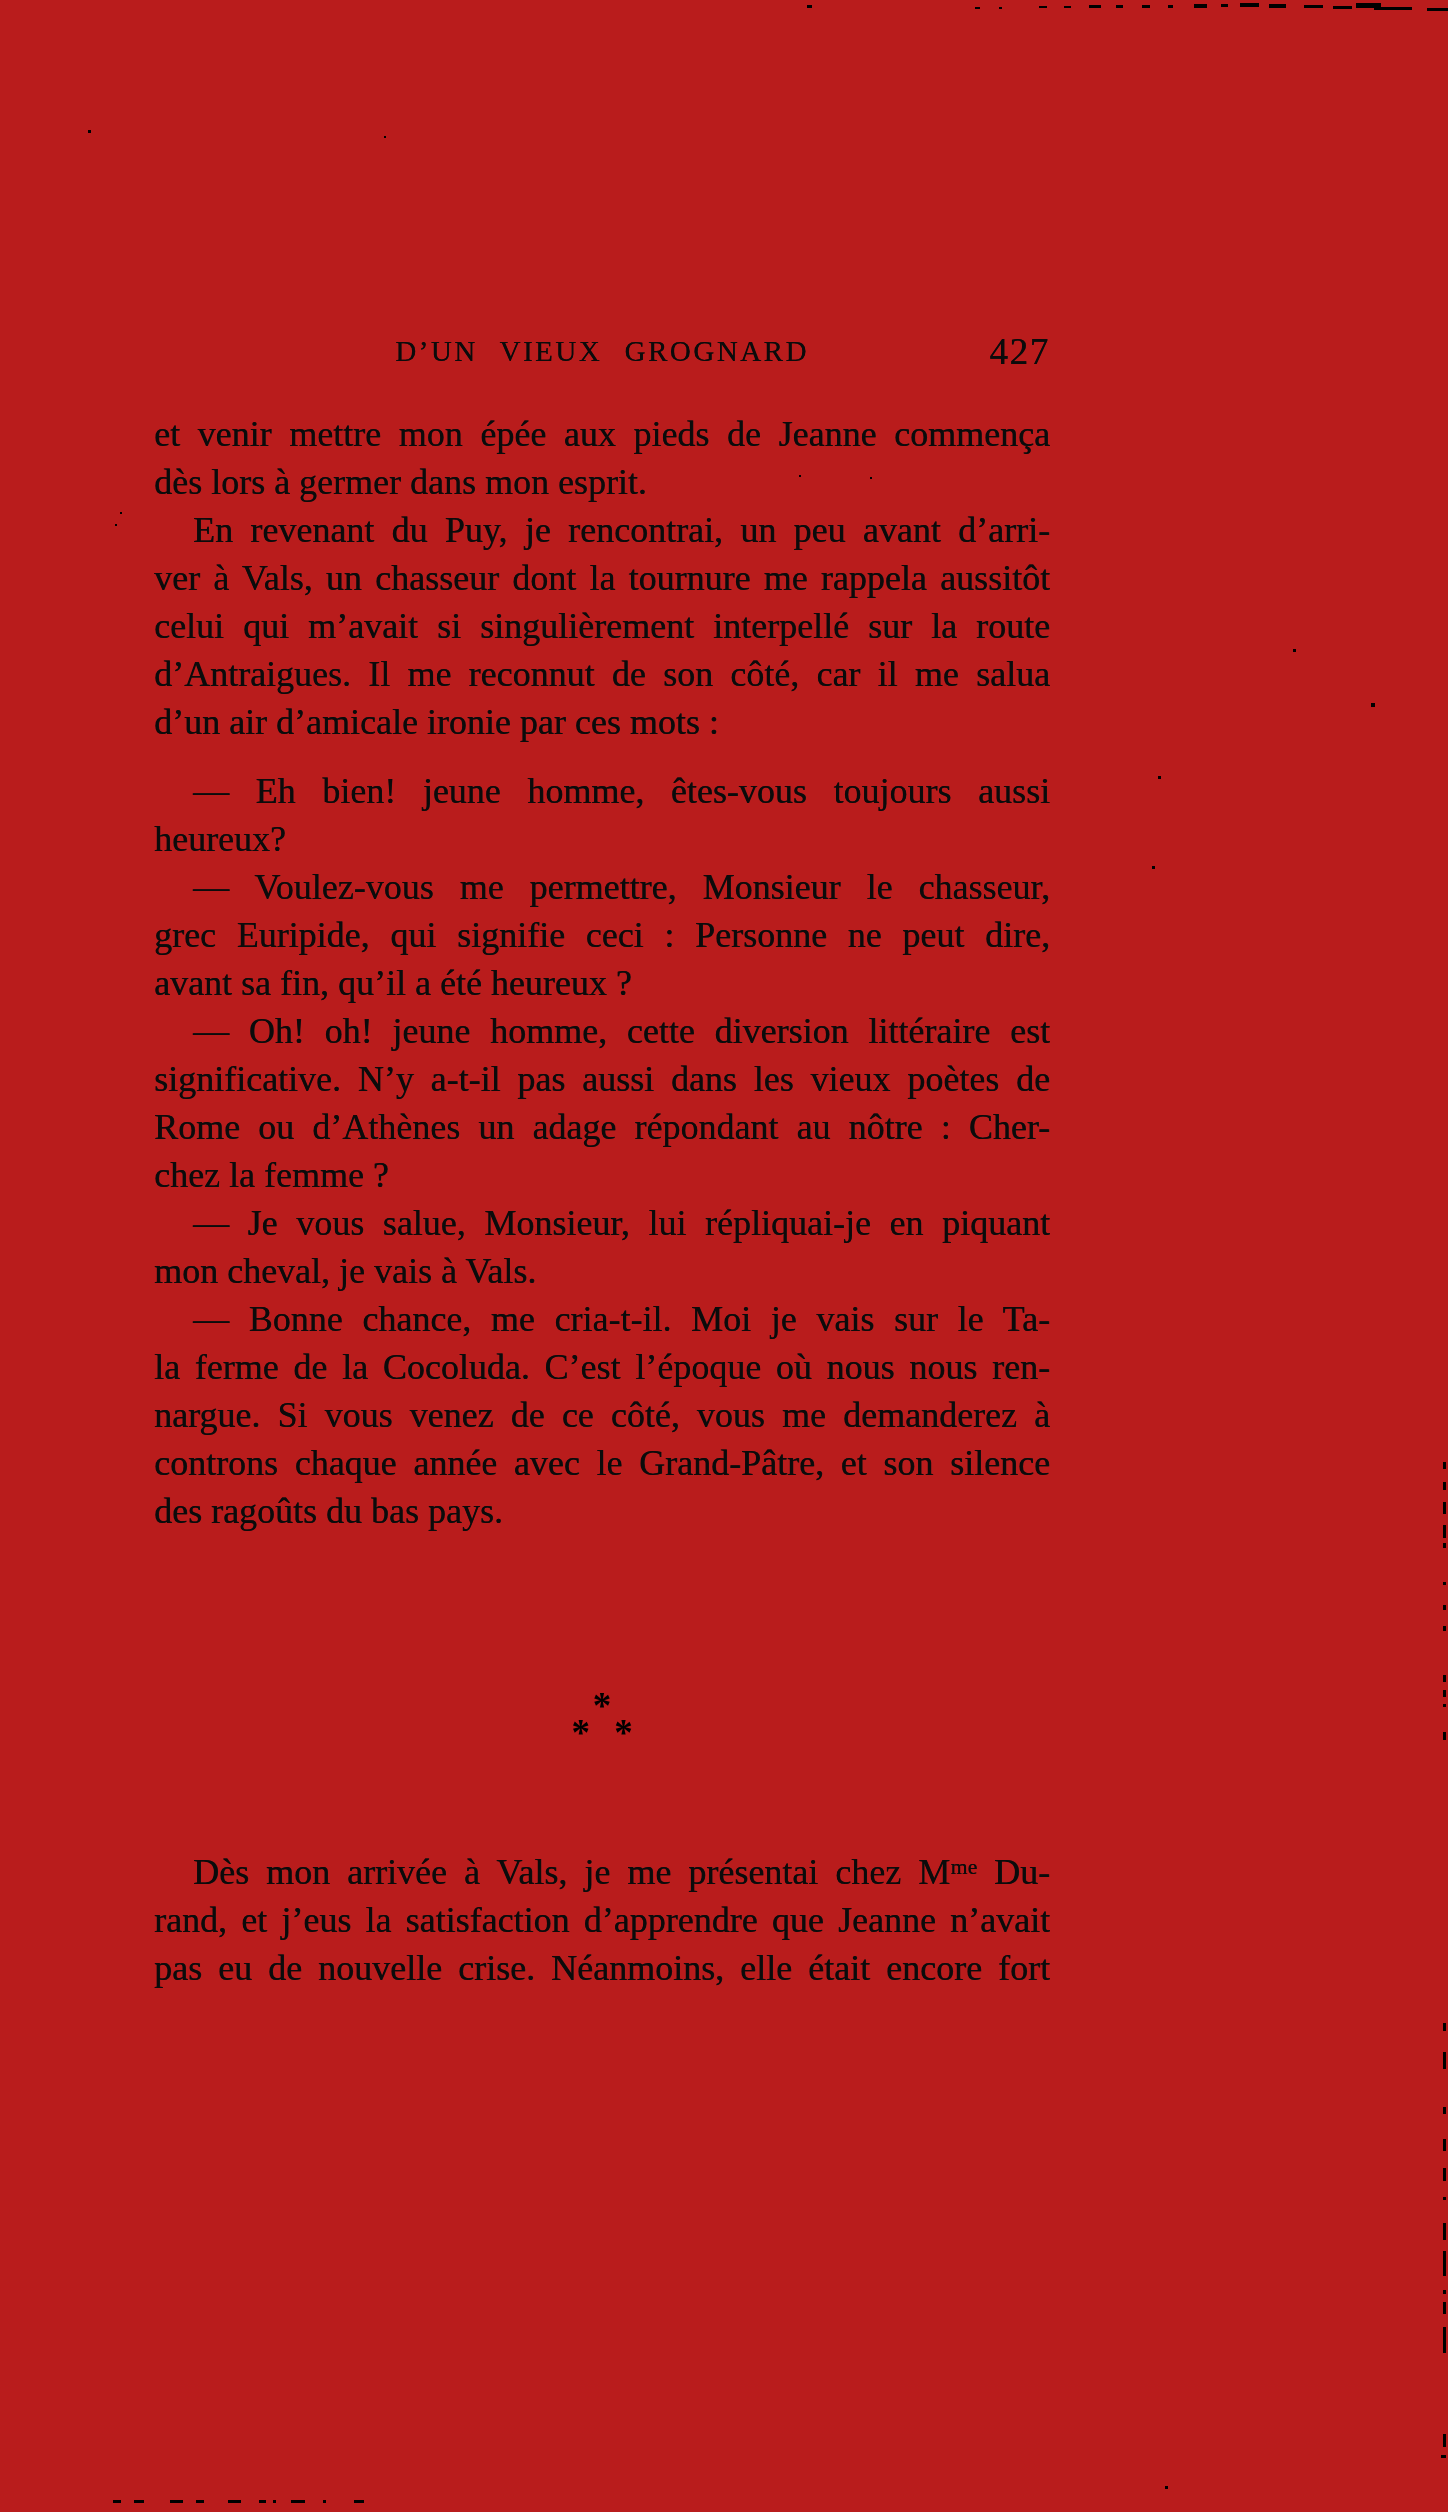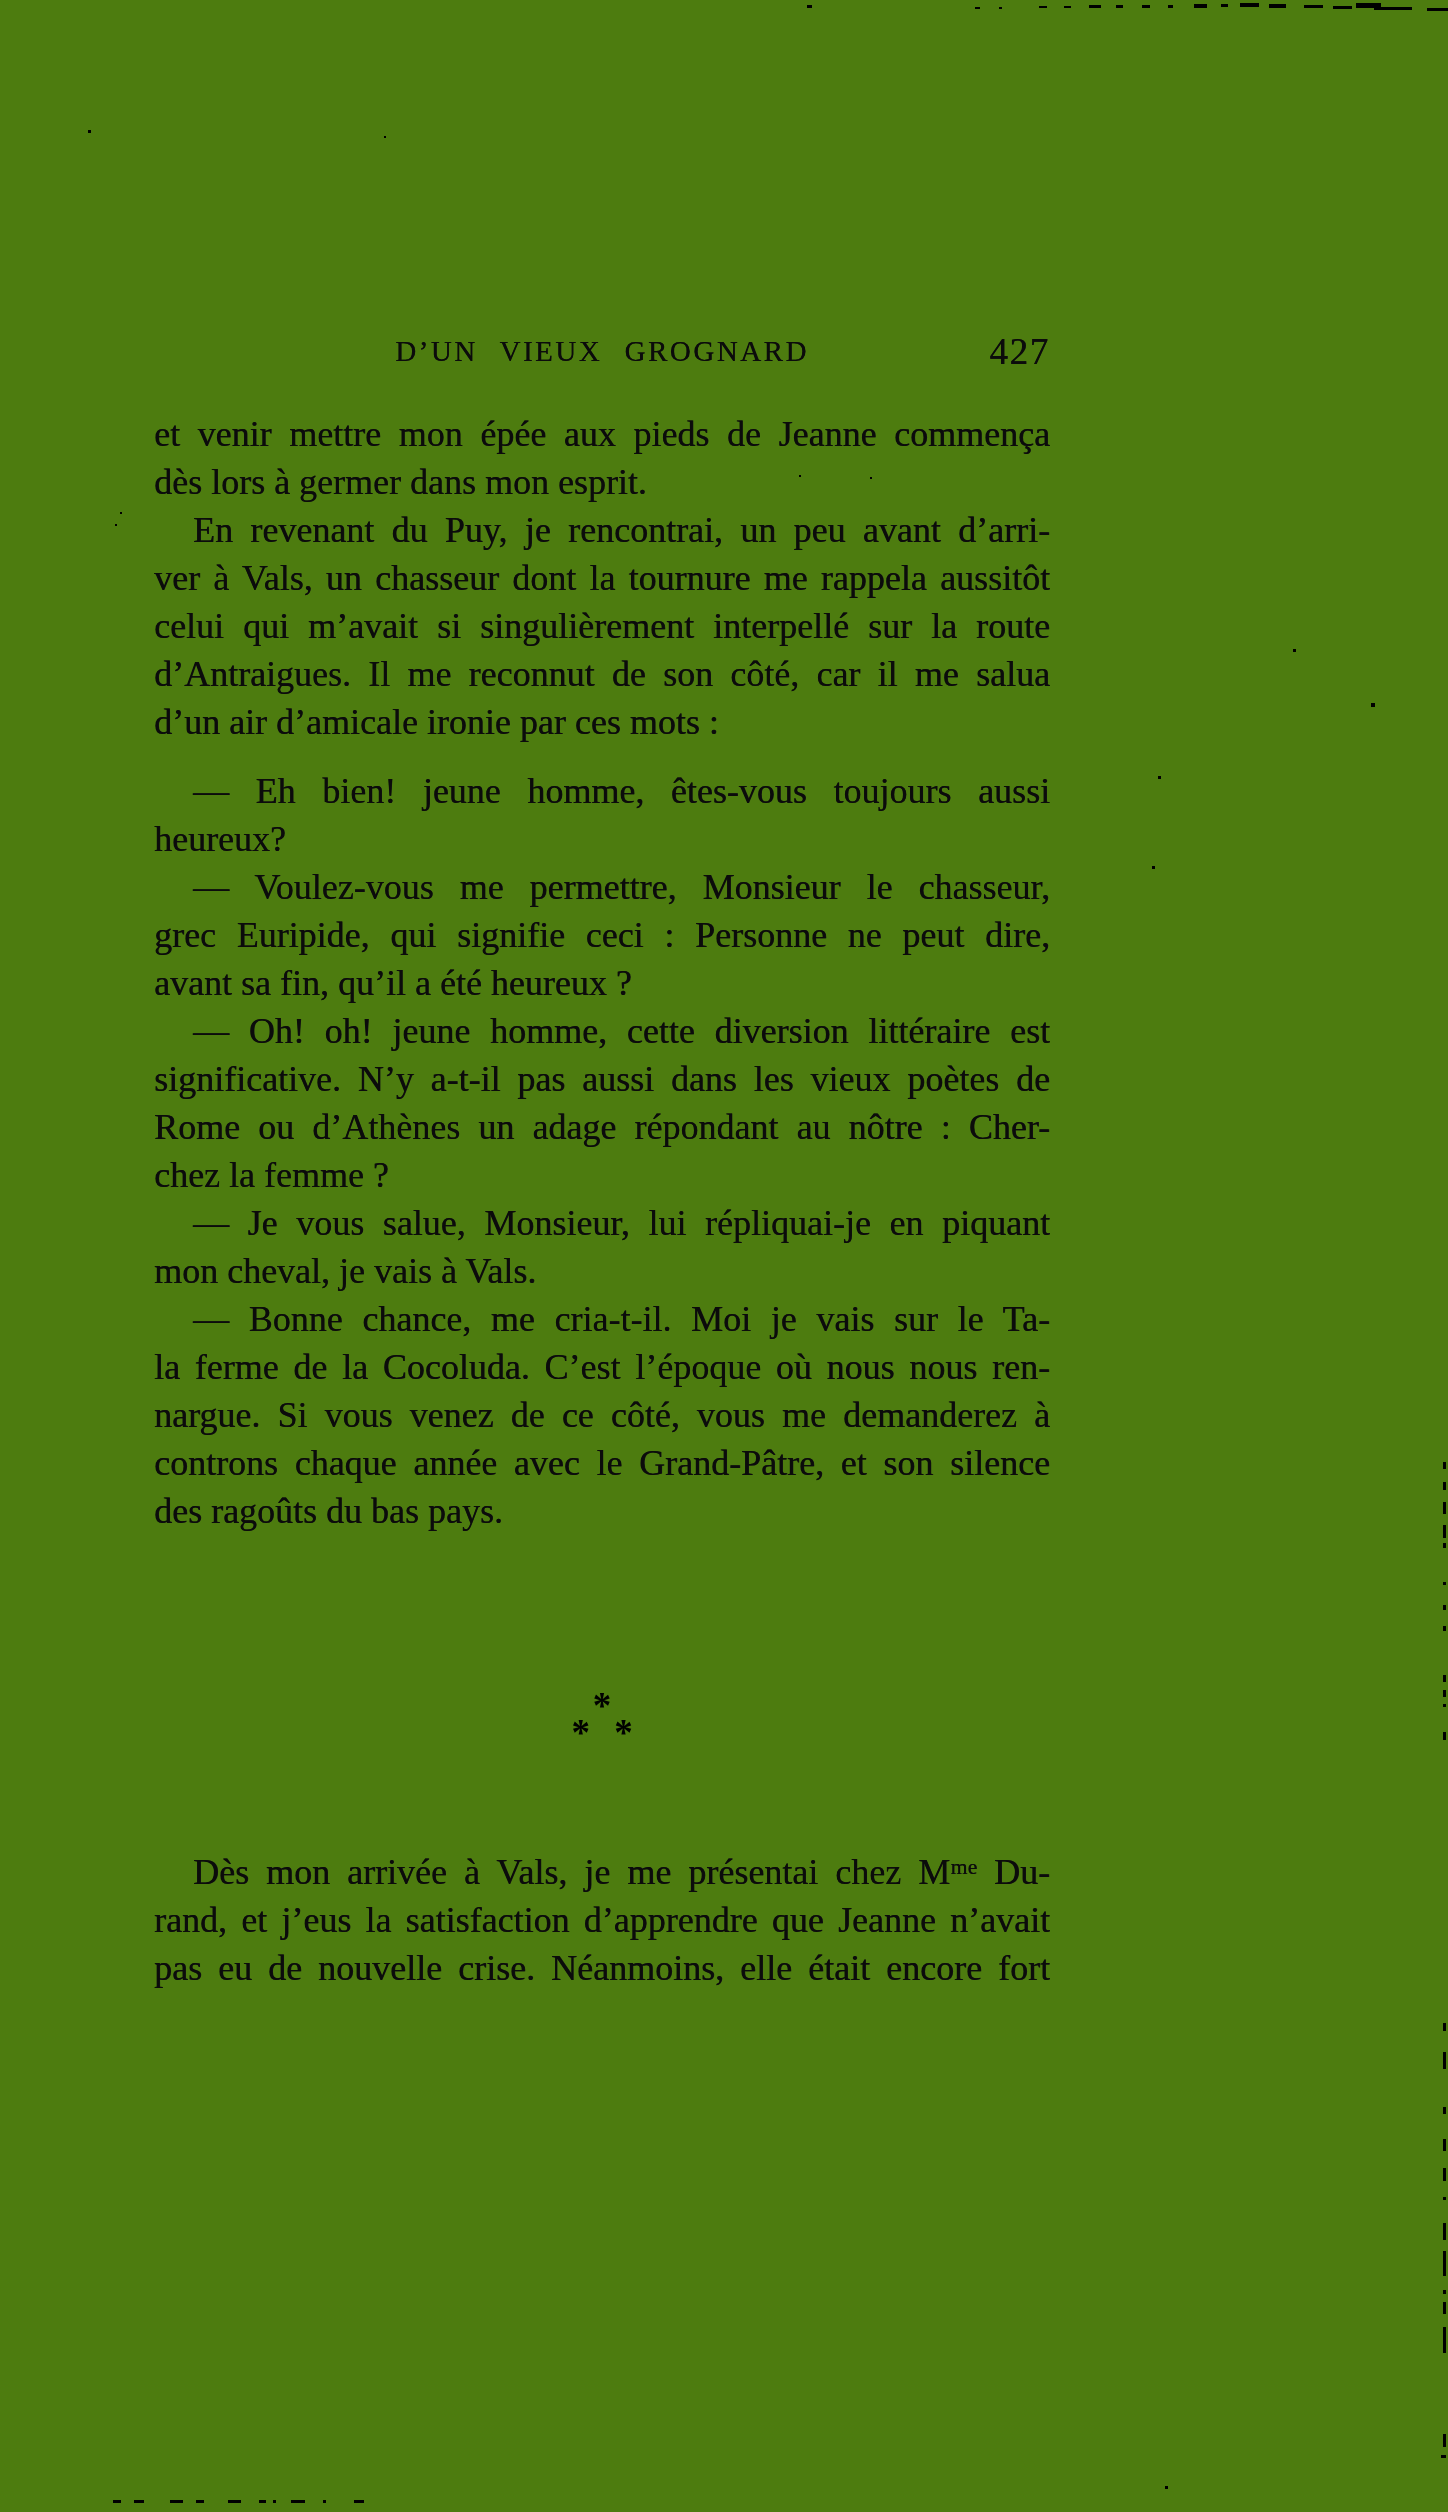--- a/index.html
+++ b/index.html
@@ -1,19 +1,19 @@
 <!DOCTYPE html>
 <html style="font-size:13.4px"><head>
 <meta charset="utf-8">
 <style>
   html,body{margin:0;padding:0;background:#e8e8e8;}
   .page{
     position:relative;
     width:1449px;height:2512px;
-    background:#4d7c0f;
+    background:#b91c1c;
     overflow:hidden;
     font-family:"Liberation Serif","DejaVu Serif",serif;
     color:#0b0b0b;
   }
   
   .header{position:absolute;left:154px;top:335px;width:896px;height:44px;}
   .title{
     display:block;text-align:center;
     font-size:29px;letter-spacing:2.5px;word-spacing:12.6px;
     font-weight:normal;

